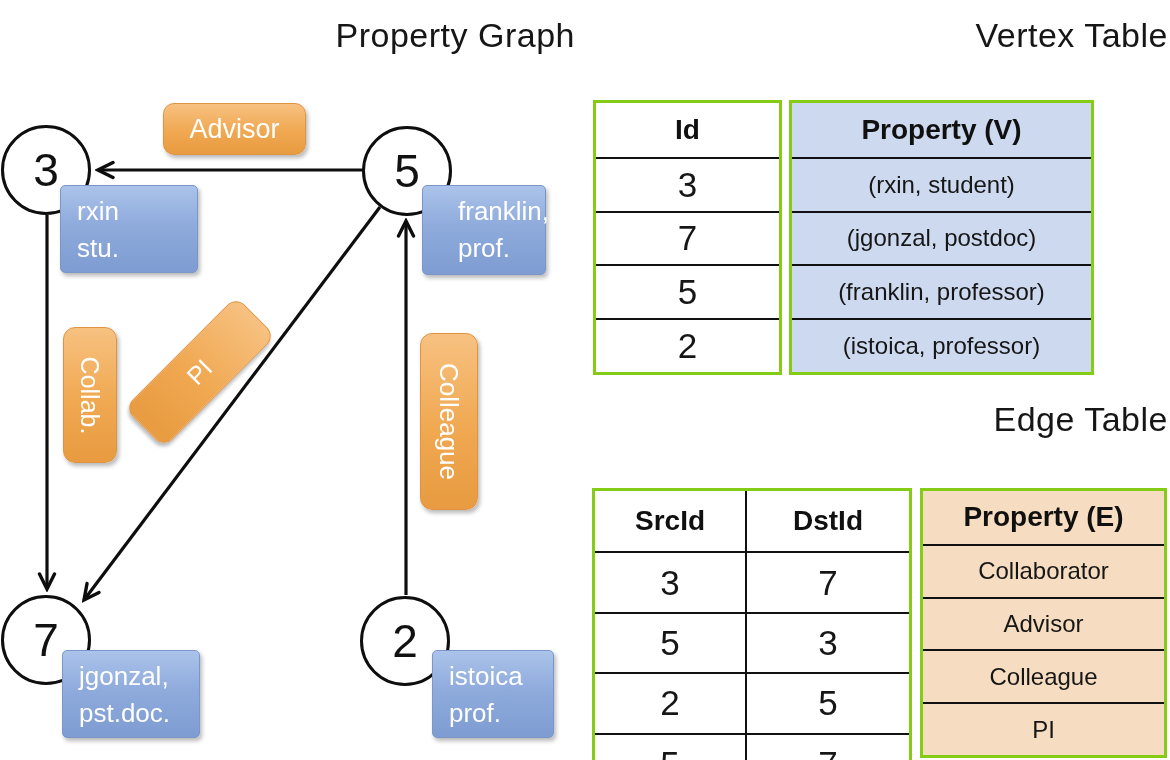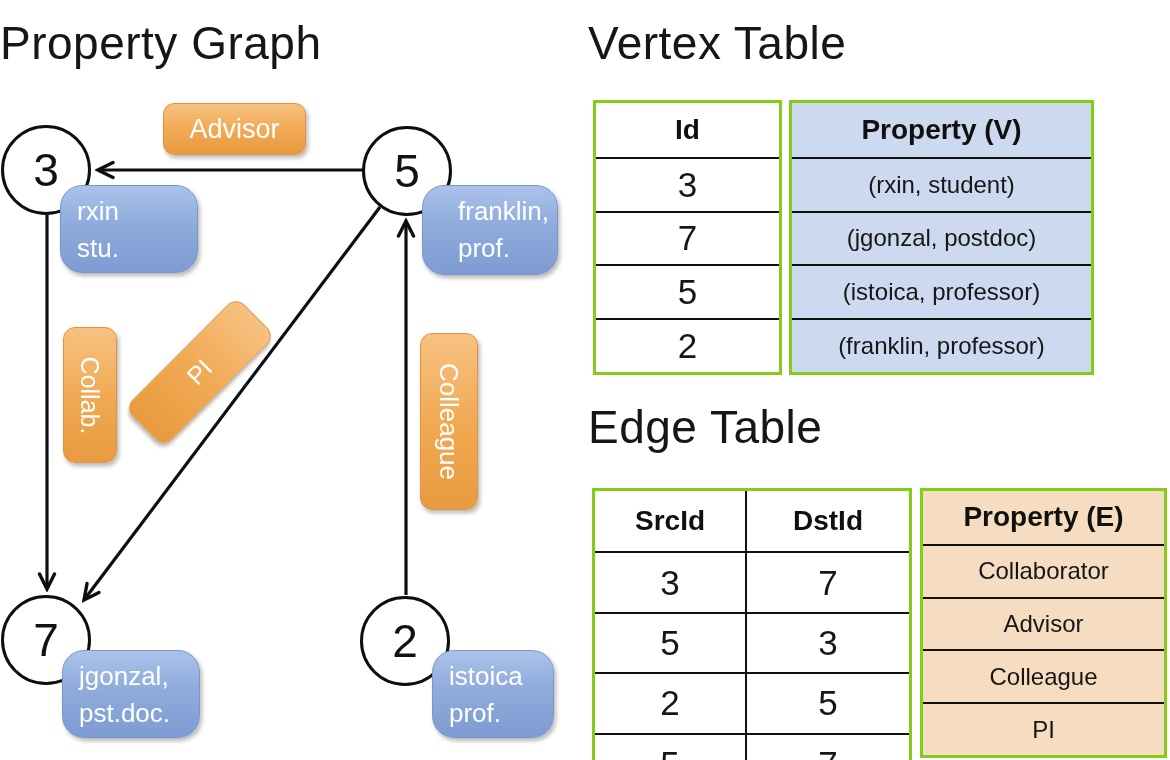--- a/index.html
+++ b/index.html
@@ -1,21 +1,21 @@
 <!DOCTYPE html>
 <html><head>
 <meta charset="utf-8">
 <style>
   * { margin:0; padding:0; box-sizing:border-box; }
   html,body { background:#ffffff; }
   .stage {
     position:relative; width:1170px; height:760px; background:#fff;
     font-family:"Liberation Sans", sans-serif; color:#141414; overflow:hidden;
   }
-  .big-title { position:absolute; font-size:46px; font-weight:400; letter-spacing:0.5px; color:#161616; text-align:left; }
+  .big-title { position:absolute; font-size:34px; font-weight:400; letter-spacing:0.5px; color:#161616; text-align:right; }
   #pg-title { left:0; top:16px; width:575px; }
   #vt-title { left:588px; top:16px; width:580px; }
   #et-title { left:588px; top:400px; width:580px; }
 
   
   .node {
     position:absolute; width:90px; height:90px; border:3.5px solid #0e0e0e; border-radius:50%;
     background:#fff; display:flex; align-items:center; justify-content:center;
     font-size:46px; color:#111; z-index:1;
   }
@@ -37,28 +37,28 @@
   }
   #pill-advisor   { left:163px; top:103px; width:143px; height:52px; border-radius:11px; font-size:27px; }
   #pill-collab    { left:63px;  top:327px; width:54px;  height:136px; }
   #pill-colleague { left:420px; top:333px; width:58px;  height:177px; font-size:26px; }
   #pill-pi        { left:172px; top:293px; width:56px;  height:158px; transform:rotate(45deg); }
   .vtext { transform:rotate(90deg); white-space:nowrap; }
   #pill-pi .vtext { transform:rotate(-90deg); }
 
   
   .propbox {
-    position:absolute; z-index:4; border-radius:22px;
+    position:absolute; z-index:4; border-radius:5px;
     background:linear-gradient(180deg,#abc3ea 0%, #8fabdc 45%, #7e9cd2 100%);
     border:1px solid #7b96c9;
     box-shadow:2px 3px 4px rgba(0,0,0,0.28);
     color:#fff; font-size:26px; line-height:37px; padding:7px 0 0 16px;
   }
   #box-rxin     { left:60px;  top:185px; width:138px; height:88px; }
-  #box-franklin { left:422px; top:185px; width:136px; height:90px;padding-left:35px; }
+  #box-franklin { left:422px; top:185px; width:124px; height:90px;padding-left:35px; }
   #box-jgonzal  { left:62px;  top:650px; width:138px; height:88px; }
   #box-istoica  { left:432px; top:650px; width:122px; height:88px; }
 
   
   .subtable { position:absolute; display:grid; border:3px solid #84cc16; background:#fff; }
   .cell { display:flex; align-items:center; justify-content:center; overflow:hidden; }
   .cell.hdr { font-weight:bold; font-size:28px; color:#101010; }
   .cell.num { font-size:35px; color:#161616; }
   .cell.txt { font-size:24px; color:#161616; }
 
@@ -143,22 +143,22 @@
     <div class="cell num">3</div>
     <div class="cell num">7</div>
     <div class="cell num">5</div>
     <div class="cell num">2</div>
   </div>
 
   <div class="subtable" id="vt-prop">
     <div class="cell hdr">Property (V)</div>
     <div class="cell txt">(rxin, student)</div>
     <div class="cell txt">(jgonzal, postdoc)</div>
+    <div class="cell txt">(franklin, professor)</div>
     <div class="cell txt">(istoica, professor)</div>
-    <div class="cell txt">(franklin, professor)</div>
   </div>
 
   <div class="subtable" id="et-srcdst">
     <div class="cell hdr">SrcId</div>
     <div class="cell hdr">DstId</div>
     <div class="cell num">3</div>
     <div class="cell num">7</div>
     <div class="cell num">5</div>
     <div class="cell num">3</div>
     <div class="cell num">2</div>

